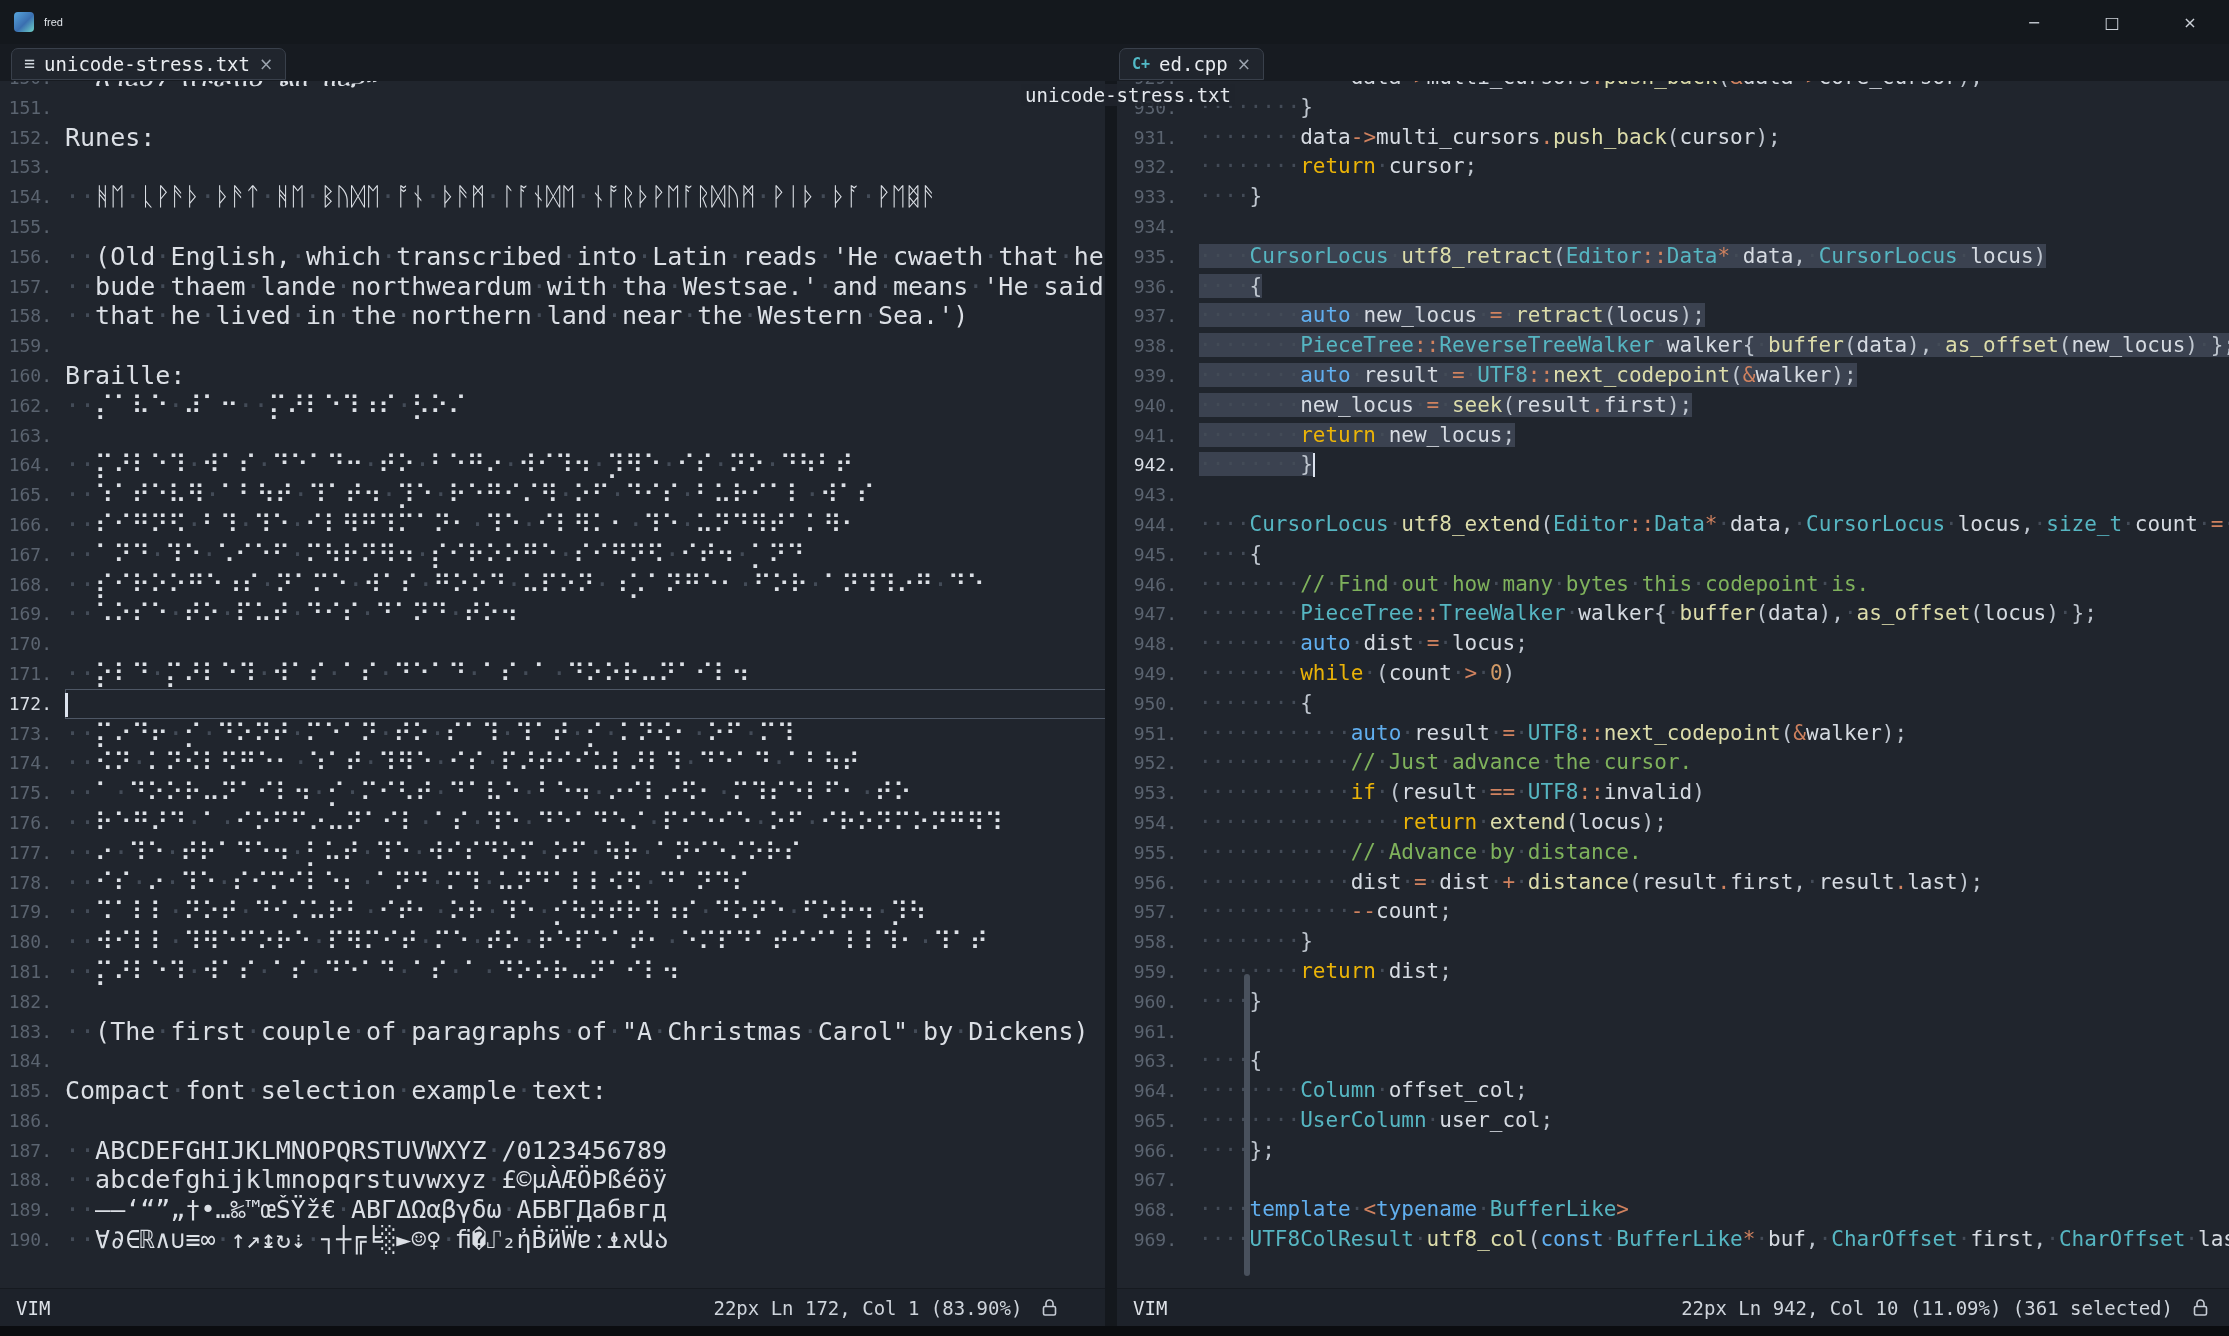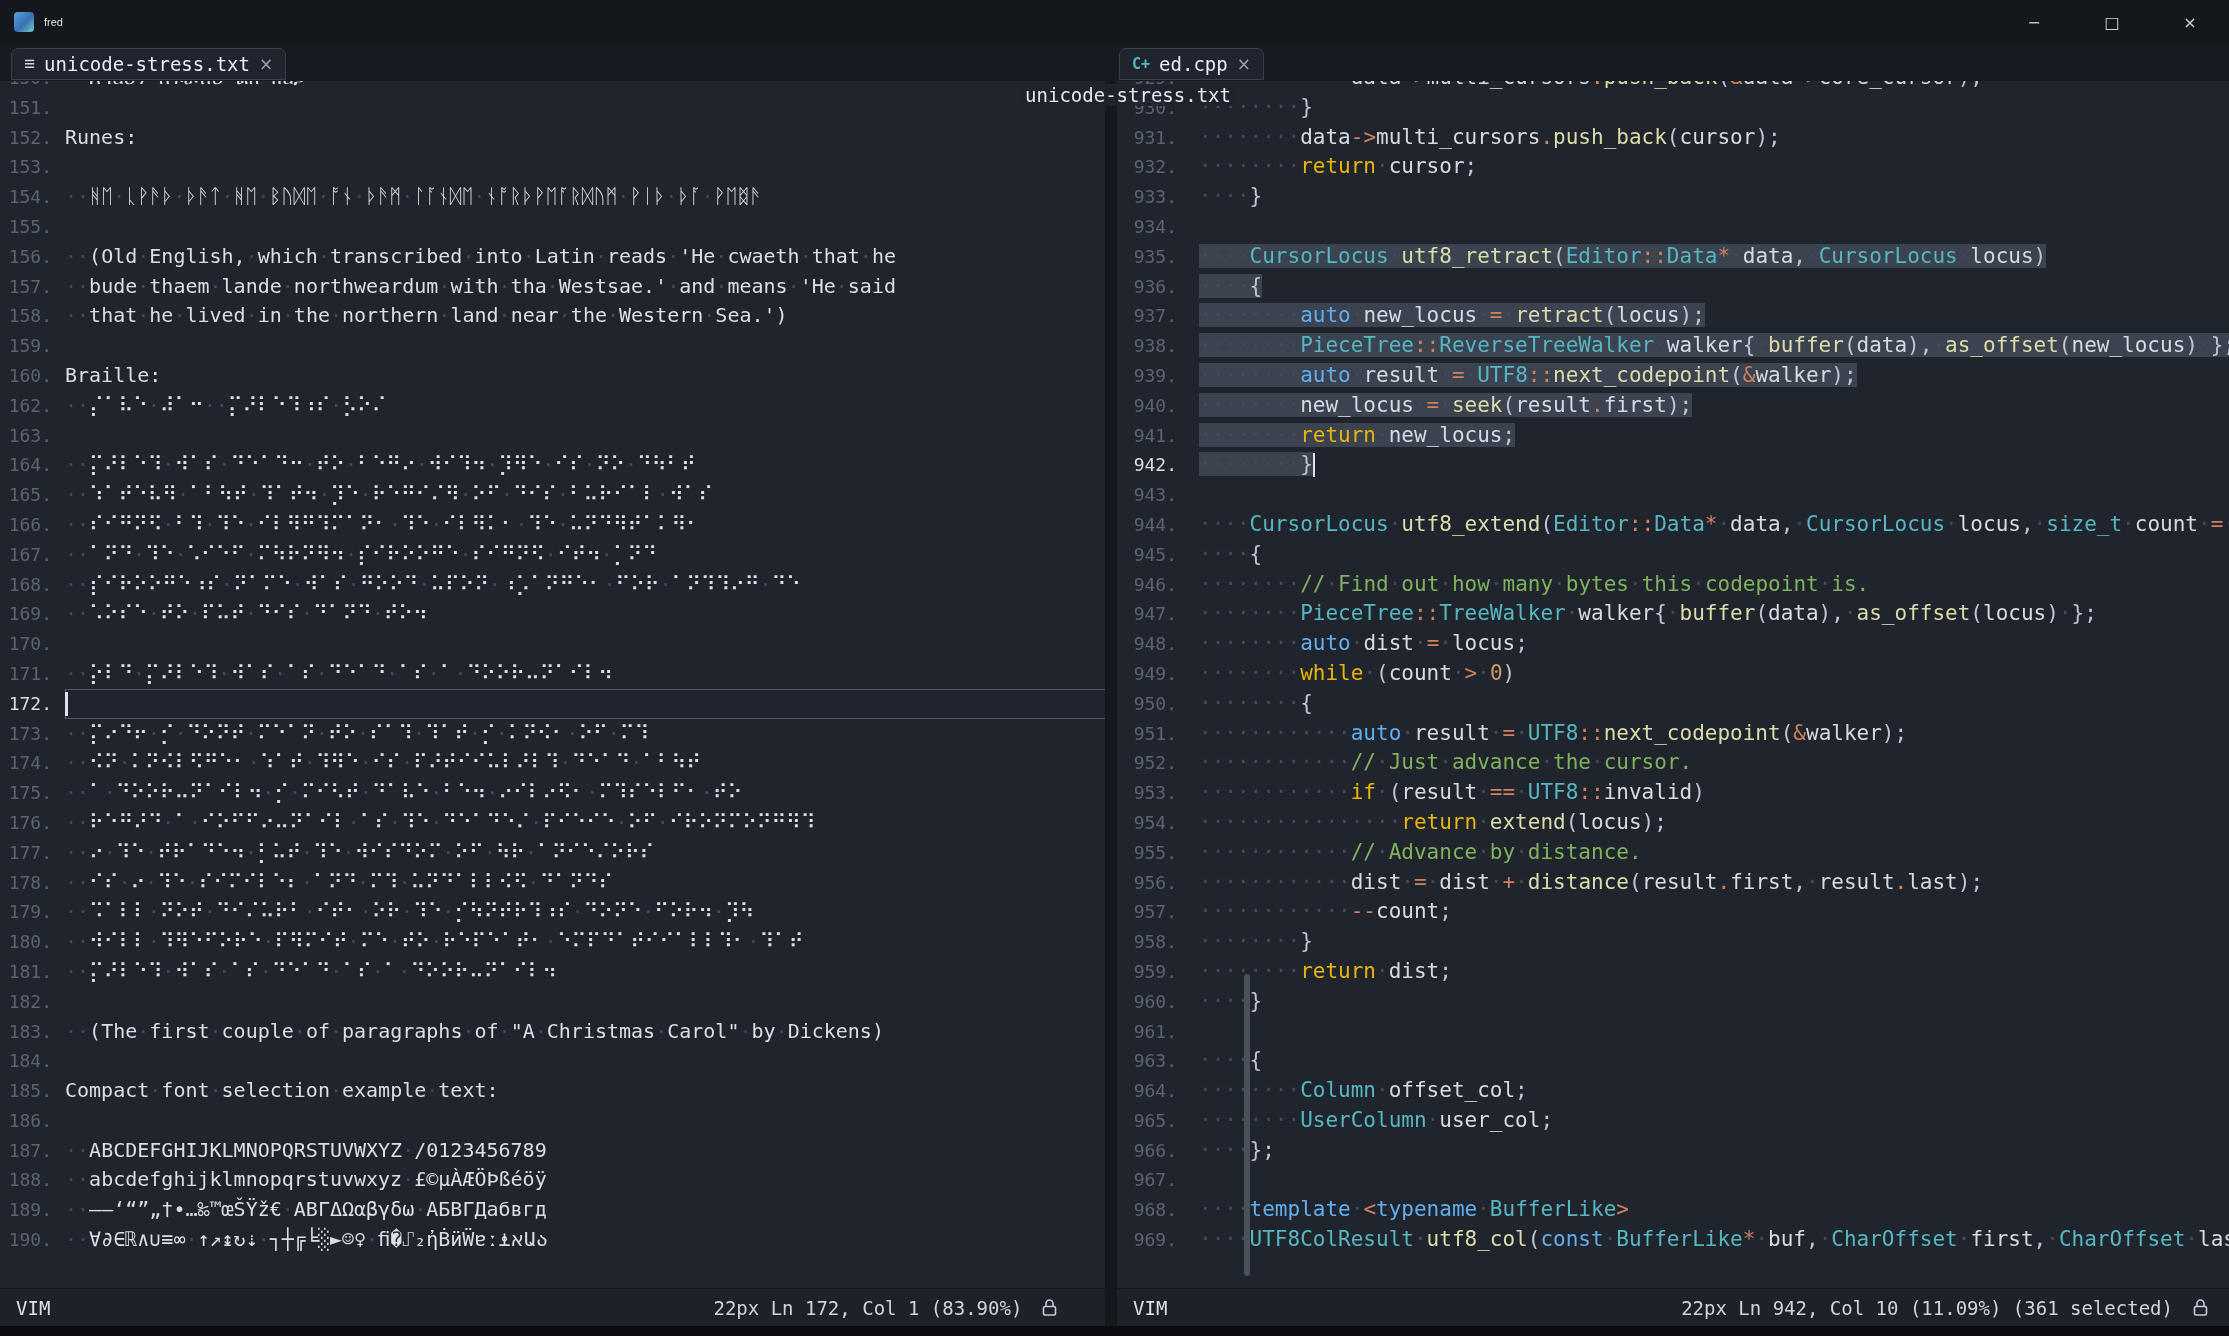--- a/index.html
+++ b/index.html
@@ -37,21 +37,21 @@
   
   .code{position:absolute;top:0;left:0;right:0;bottom:38px;overflow:hidden;
         font-family:"DejaVu Sans Mono","DejaVu Sans",monospace;}
   .code-inner{margin-top:-18px;}
   .ln{display:flex;height:29.8px;line-height:29.8px;white-space:pre;}
   .num{flex:none;text-align:right;font-size:18px;color:#5b6470;}
   .pane-left .num{width:52px;padding-right:13px;}
   .pane-right .num{width:60px;padding-right:22px;}
   .num.active{color:#d9dee5;}
   .body{flex:1;overflow:hidden;}
-  .pane-left .body{font-size:20px;}
+  .pane-left .body{font-size:25px;}
   .pane-right .body{font-size:21px;}
   .ln.cur .body{box-shadow:inset 0 0 0 1px #4e5765;}
   .ws{color:#434b57;}
   .tk-d{color:#dbdfe5;}
   .tk-w{color:#d6dbe2;}
   .tk-k{color:#eab308;}
   .tk-b{color:#61afef;}
   .tk-t{color:#56b6c2;}
   .tk-f{color:#dcdcaa;}
   .tk-o{color:#d0825f;}

